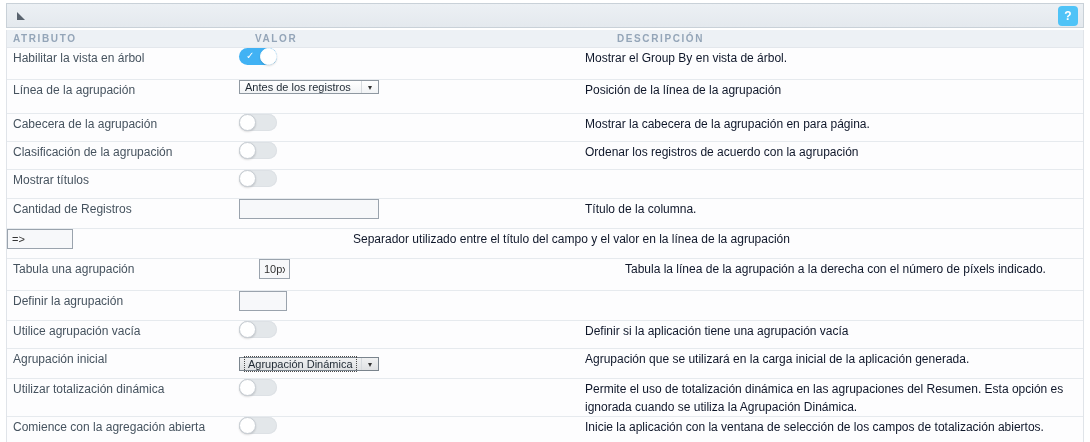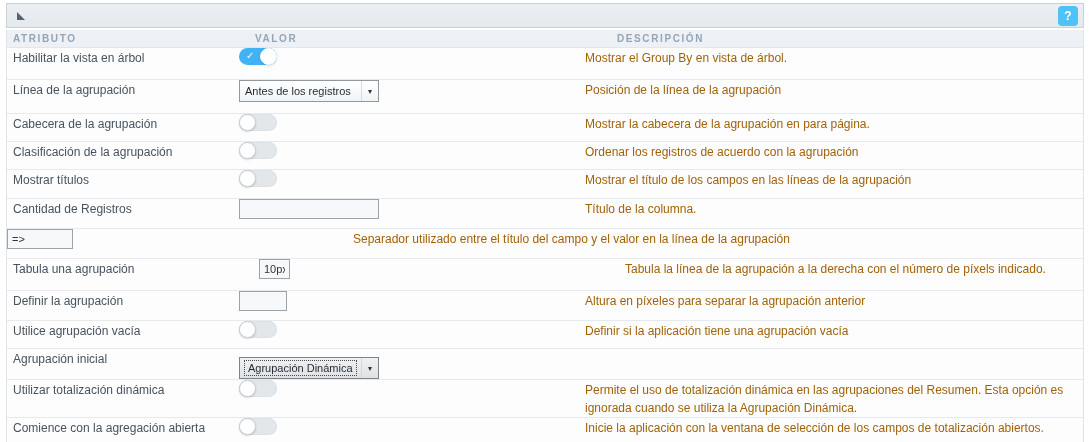--- a/index.html
+++ b/index.html
@@ -52,21 +52,21 @@
     font-size: 10px; font-weight: bold; letter-spacing: 1.6px;
     color: #94a5b8; text-transform: uppercase;
   }
   .row { display: flex; align-items: flex-start; border-top: 1px solid #e6eaee; }
   .row:first-child { border-top: none; }
   .cell { padding: 0; }
   .cell-attr { flex: 0 0 232px; padding-left: 6px; }
   .cell-value { flex: 0 0 346px; display: flex; align-items: center; }
   .cell-desc { flex: 1 1 auto; padding-right: 10px; }
   .attr-label { font-size: 12px; color: #46535f; }
-  .desc-text { font-size: 12px; color: #a16207; line-height: 1.35; }
+  .desc-text { font-size: 12px; color: #0f172a; line-height: 1.35; }
 
   
   .toggle {
     position: relative; width: 38px; height: 17px; border-radius: 9px;
     background: #e3e7ea;
     box-shadow: inset 0 0 0 1px #dde1e5;
     cursor: pointer; flex: none;
   }
   .toggle .tg-knob {
     position: absolute; top: 0; left: 0;
@@ -77,21 +77,21 @@
   .toggle .tg-check { display: none; }
   .toggle.on { background: #41b2f4; box-shadow: none; }
   .toggle.on .tg-knob { left: auto; right: 0; border-color: #ffffff; }
   .toggle.on .tg-check {
     display: block; position: absolute; left: 7px; top: 2px;
     color: #ffffff; font-size: 10px; font-weight: bold;
   }
 
   
   .select {
-    position: relative; height: 22px;
+    position: relative; height: 14px;
     border: 1px solid #8f98a1;
     background: linear-gradient(#ffffff, #f1f3f5);
     display: flex; align-items: center;
     padding: 0 20px 0 5px;
     cursor: pointer; flex: none;
   }
   .select-value { font-size: 11px; color: #1f2933; white-space: nowrap; }
   .select-arrow {
     position: absolute; right: 0; top: 0; width: 17px; height: 100%;
     display: flex; align-items: center; justify-content: center;
@@ -166,21 +166,20 @@
           </div>
           <div class="cell cell-desc"><span class="desc-text">Ordenar los registros de acuerdo con la agrupación</span></div>
         </div>
         <div class="row" style="min-height: 29px;">
           <div class="cell cell-attr"><span class="attr-label">Mostrar títulos</span></div>
           <div class="cell cell-value">
             <div class="toggle">
               <span class="tg-knob"></span>
             </div>
           </div>
-          <div class="cell cell-desc"><span class="desc-text">Mostrar el título de los campos en las líneas de la agrupación</span></div>
         </div>
         <div class="row" style="min-height: 30px;">
           <div class="cell cell-attr"><span class="attr-label">Cantidad de Registros</span></div>
           <div class="cell cell-value">
             <input class="text-input" type="text" style="width: 140px; text-align: left;">
           </div>
           <div class="cell cell-desc"><span class="desc-text">Título de la columna.</span></div>
         </div>
         <div class="row" style="min-height: 30px;">
           <div class="cell cell-value">
@@ -193,39 +192,39 @@
           <div class="cell cell-value">
             <input class="text-input" type="text" value="10px" style="width: 31px; text-align: right;">
           </div>
           <div class="cell cell-desc"><span class="desc-text">Tabula la línea de la agrupación a la derecha con el número de píxels indicado.</span></div>
         </div>
         <div class="row" style="min-height: 30px;">
           <div class="cell cell-attr"><span class="attr-label">Definir la agrupación</span></div>
           <div class="cell cell-value">
             <input class="text-input" type="text" style="width: 48px; text-align: left;">
           </div>
-          <div class="cell cell-desc"><span class="desc-text">Altura en píxeles para separar la agrupación anterior</span></div>
         </div>
         <div class="row" style="min-height: 28px;">
           <div class="cell cell-attr"><span class="attr-label">Utilice agrupación vacía</span></div>
           <div class="cell cell-value">
             <div class="toggle">
               <span class="tg-knob"></span>
             </div>
           </div>
           <div class="cell cell-desc"><span class="desc-text">Definir si la aplicación tiene una agrupación vacía</span></div>
         </div>
         <div class="row" style="min-height: 30px;">
           <div class="cell cell-attr"><span class="attr-label">Agrupación inicial</span></div>
           <div class="cell cell-value">
             <div class="select focused" style="width: 140px; margin-top: 8px;">
               <span class="select-value">Agrupación Dinámica</span>
               <span class="select-arrow">▾</span>
             </div>
           </div>
+          <div class="cell cell-desc"><span class="desc-text">Agrupación que se utilizará en la carga inicial de la aplicación generada.</span></div>
         </div>
         <div class="row" style="min-height: 38px;">
           <div class="cell cell-attr"><span class="attr-label">Utilizar totalización dinámica</span></div>
           <div class="cell cell-value">
             <div class="toggle">
               <span class="tg-knob"></span>
             </div>
           </div>
           <div class="cell cell-desc"><span class="desc-text">Permite el uso de totalización dinámica en las agrupaciones del Resumen. Esta opción es ignorada cuando se utiliza la Agrupación Dinámica.</span></div>
         </div>

